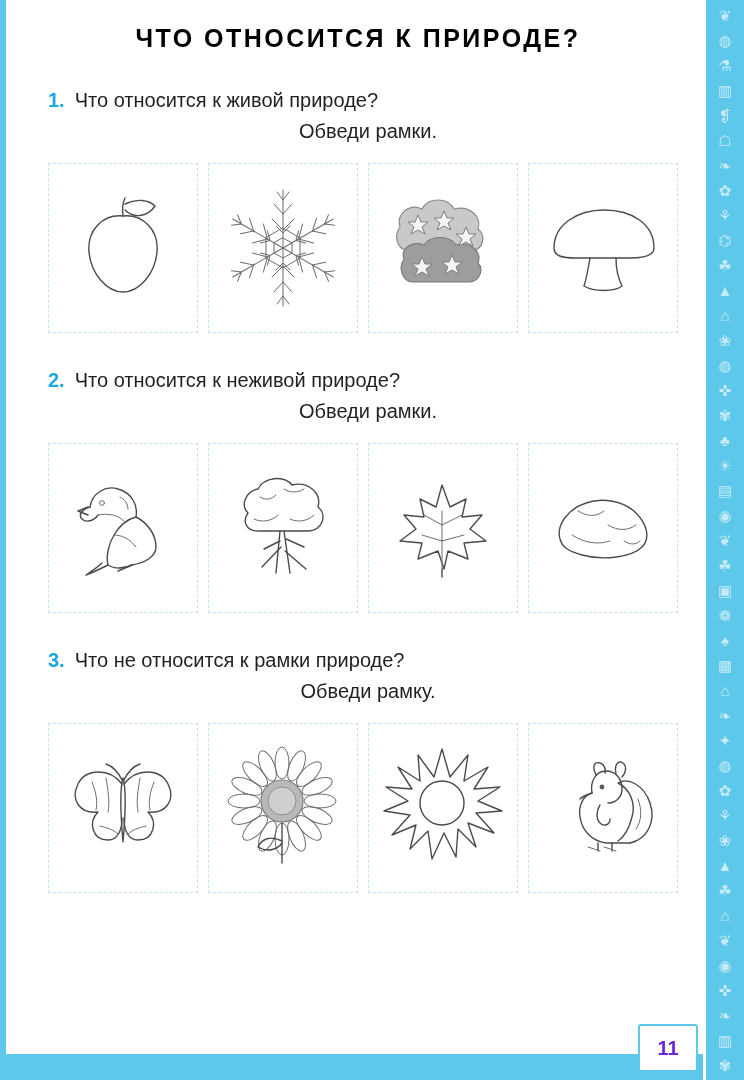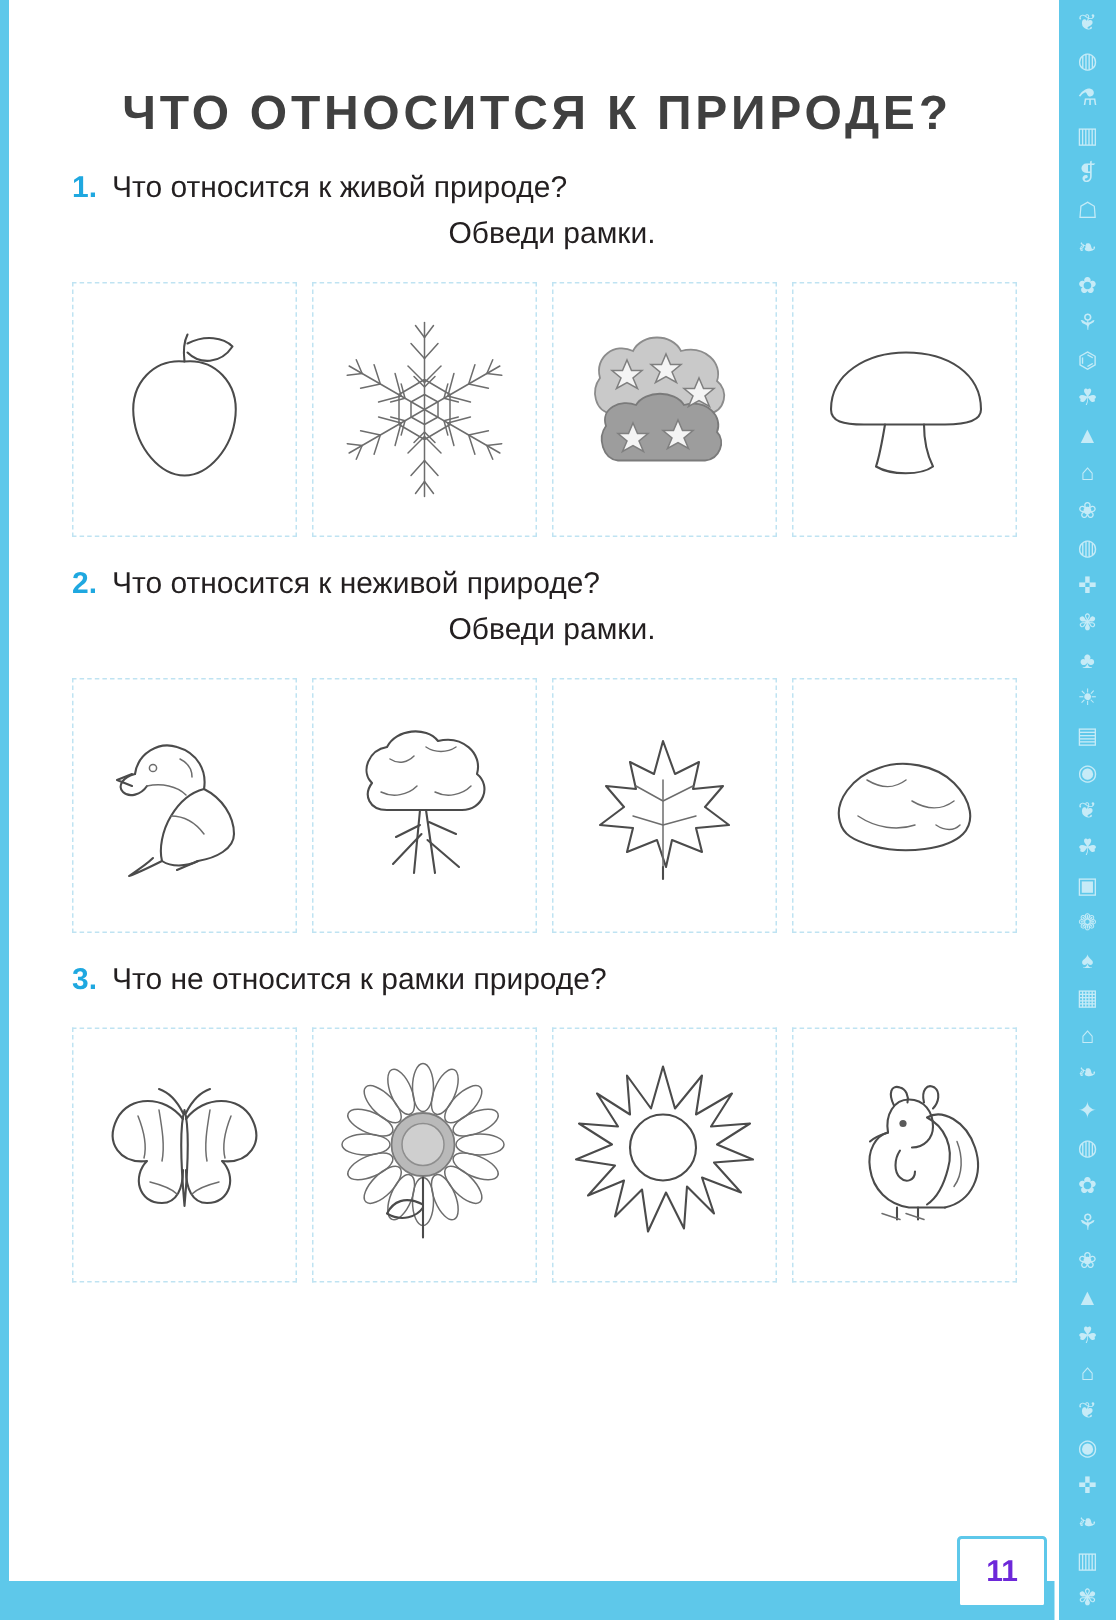--- a/index.html
+++ b/index.html
@@ -90,31 +90,31 @@
   }
 
   
   .content {
     position: absolute;
     left: 48px;
     top: 0;
     width: 650px;
   }
   h1.title {
-    margin: 57px 0 0 0;
+    margin: 24px 0 0 0;
     text-align: center;
-    font-size: 32px;
+    font-size: 25px;
     font-weight: bold;
     letter-spacing: 2.5px;
-    color: #404040;
+    color: #000000;
     padding-right: 30px;
   }
 
   .task {
-    margin-top: 16px;
+    margin-top: 32px;
   }
   .task-text {
     font-size: 20px;
     color: #231f20;
     line-height: 31px;
     text-align: justify;
     text-justify: inter-word;
     padding-right: 10px;
   }
   .task-num {
@@ -352,20 +352,21 @@
             <path class="ink-thin" d="M86 68 C92 72 98 72 102 68"></path>
           </svg>
         </div>
 
       </div>
     </div>
 
     <div class="task">
       <div class="task-text">
         <span class="task-num">3.</span><span>Что не относится к рамки природе?</span>
+        <span class="line2">Обведи рамку.</span>
       </div>
 
       <div class="row">
 
         <div class="cell">
           <svg width="130" height="120" viewBox="0 0 130 120">
             <path class="ink" d="M64 36 C52 20 28 20 20 36 C12 52 22 66 40 64 C30 74 34 92 50 92 C60 92 64 82 64 70"></path>
             <path class="ink" d="M66 36 C78 20 102 20 110 36 C118 52 108 66 90 64 C100 74 96 92 80 92 C70 92 66 82 66 70"></path>
             <path class="ink" d="M65 30 C62 40 62 60 65 94 C68 60 68 40 65 30 Z"></path>
             <path class="ink" d="M64 32 C60 24 54 18 48 16"></path>

